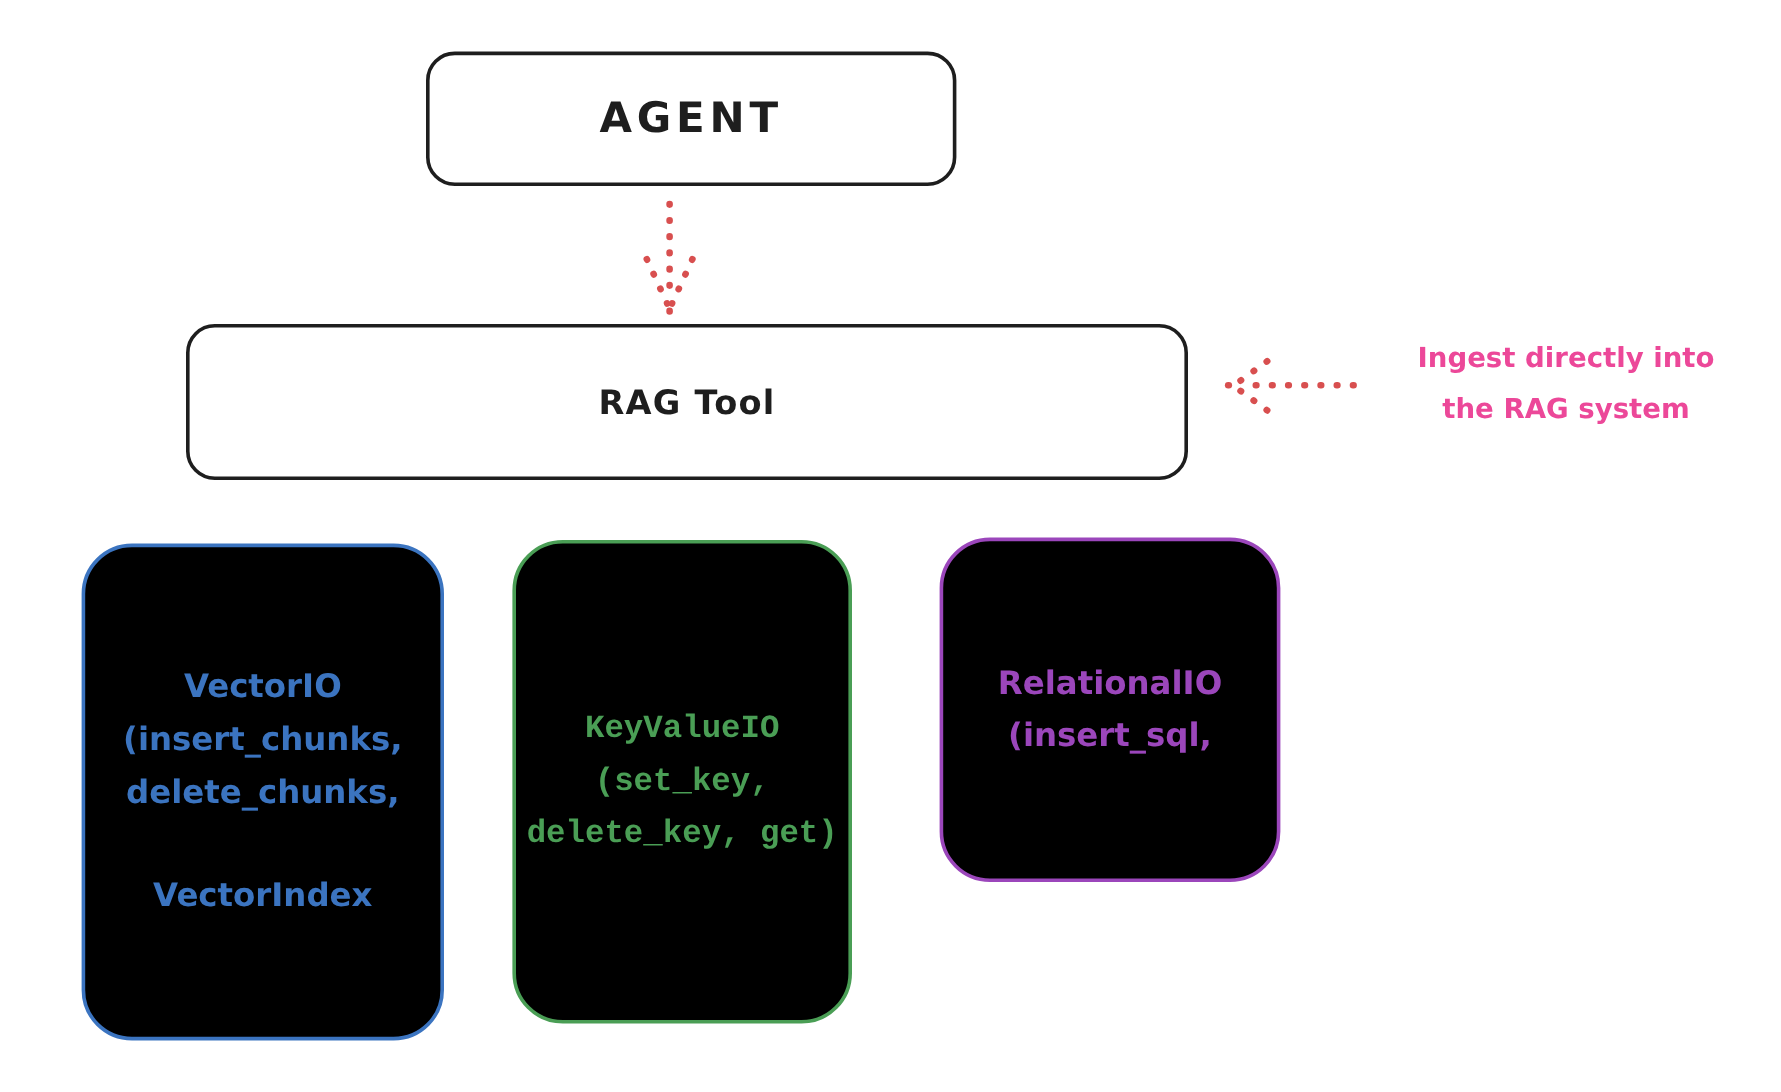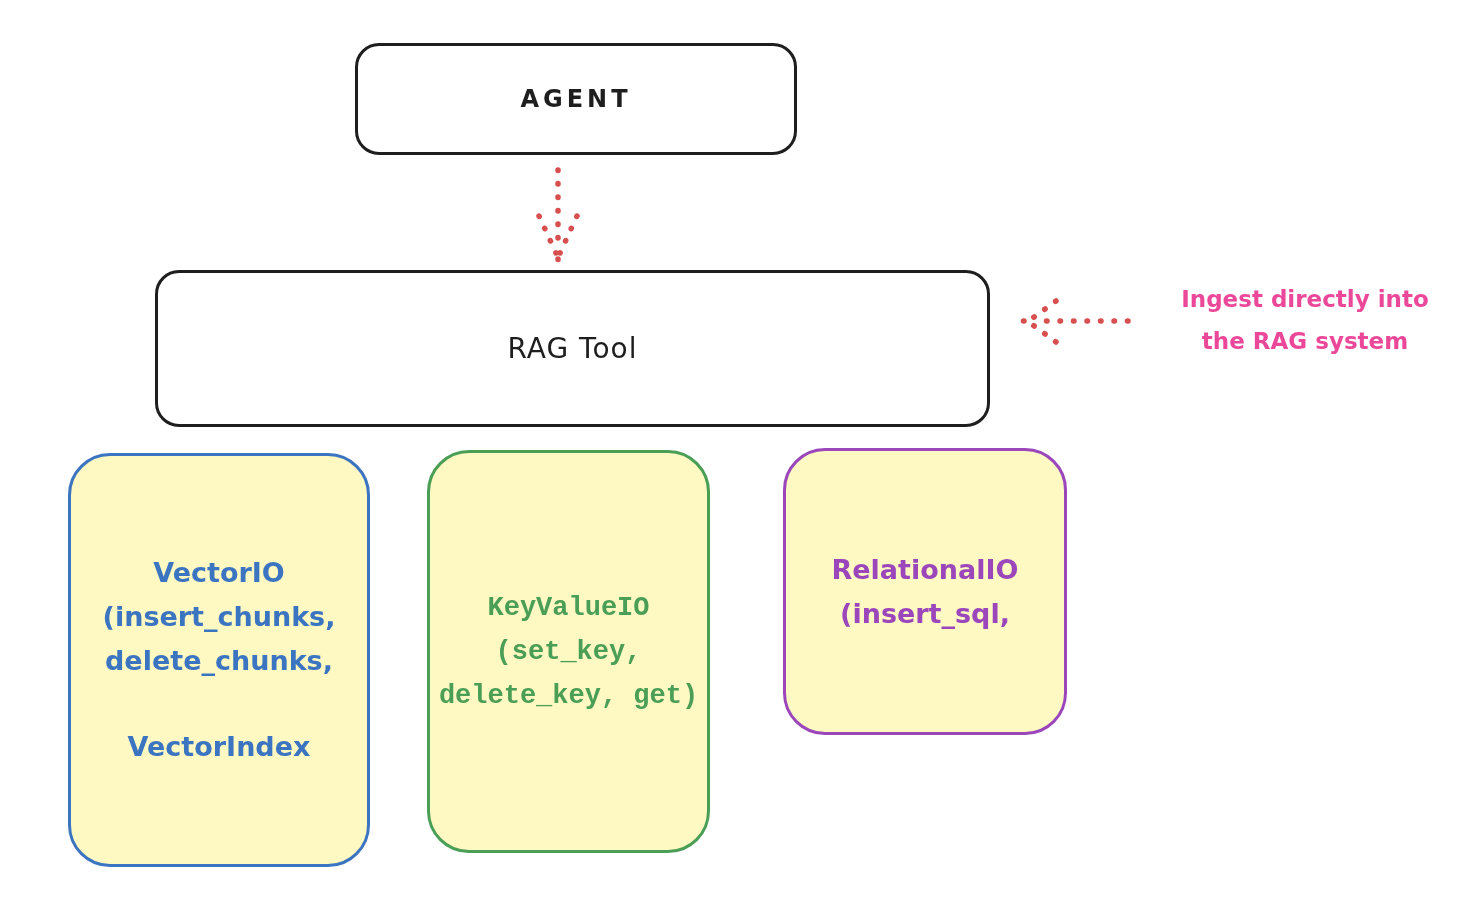--- a/index.html
+++ b/index.html
@@ -16,30 +16,30 @@
     position: absolute;
     border: 3px solid #1e1e1e;
     border-radius: 24px;
     background: #ffffff;
     display: flex; align-items: center; justify-content: center;
     text-align: center;
     color: #1e1e1e;
   }
   .node-agent {
     left: 355px; top: 43px; width: 442px; height: 112px;
-    font-size: 24px; font-weight: 700; letter-spacing: 4px;
+    font-size: 35px; font-weight: 700; letter-spacing: 4px;
   }
   .node-rag {
-    left: 155px; top: 270px; width: 835px; height: 157px;
-    font-size: 28px; font-weight: 400; letter-spacing: 1px;
+    left: 155px; top: 270px; width: 835px; height: 130px;
+    font-size: 28px; font-weight: 700; letter-spacing: 1px;
   }
   .store {
     position: absolute;
     border-radius: 42px;
-    background: #fef9c3;
+    background: #000000;
     border: 3.5px solid;
     display: flex; flex-direction: column;
     align-items: center; justify-content: center;
     gap: 42px;
     text-align: center;
     font-size: 27px; font-weight: 600;
     line-height: 44px;
   }
   .store-vector {
     left: 68px; top: 453px; width: 302px; height: 414px;

